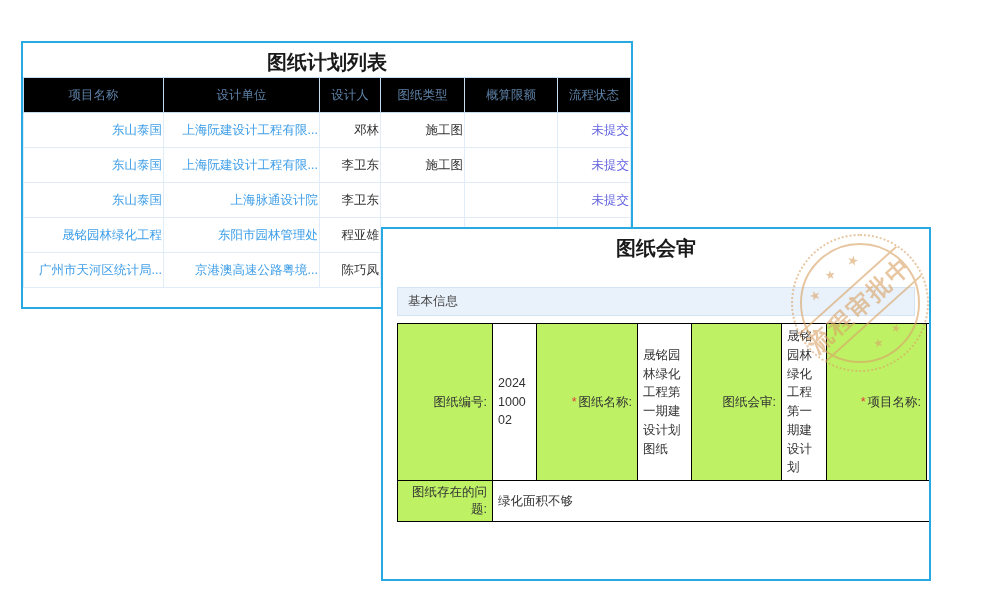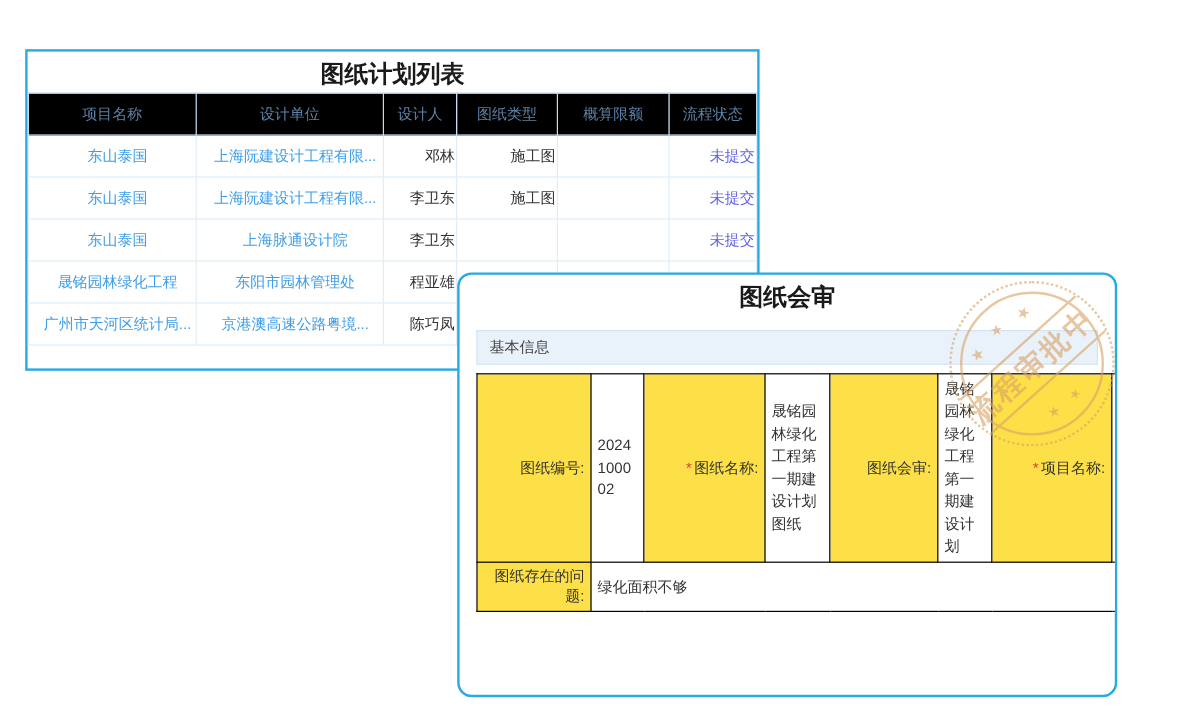--- a/index.html
+++ b/index.html
@@ -2,48 +2,48 @@
 <html><head>
 <meta charset="utf-8">
 <style>
   html,body{margin:0;padding:0;}
   body{
     width:1000px;height:600px;position:relative;background:#ffffff;
     font-family:"Liberation Sans","DejaVu Sans",sans-serif;color:#333;overflow:hidden;
   }
   .panel{position:absolute;background:#fff;border:2px solid #27a9e1;box-sizing:border-box;}
   #panel-list{left:21px;top:41px;width:612px;height:268px;z-index:1;overflow:hidden;}
-  #panel-review{left:381px;top:227px;width:550px;height:354px;z-index:5;overflow:hidden;border-radius:12px;}
+  #panel-review{left:381px;top:227px;width:550px;height:354px;z-index:5;overflow:hidden;}
   .panel-title{
     text-align:center;font-size:20px;font-weight:bold;color:#1a1a1a;
     height:29px;line-height:29px;padding-top:5px;
   }
   
   table{border-collapse:collapse;table-layout:fixed;}
   #plan-table{width:100%;font-size:12.5px;}
   #plan-table th{
     background:#000000;color:#5d81a6;font-weight:normal;height:32px;
     border:1px solid #c3dcf1;
   }
   #plan-table td{
     height:32px;border:1px solid #e0edf8;background:#fff;
     text-align:right;overflow:hidden;white-space:nowrap;
   }
-  #plan-table td.al{text-align:center;padding-left:10px;margin-top:48px;}
+  #plan-table td.al{text-align:right;padding-left:10px;margin-top:48px;}
   .link{color:#3f9ee8;cursor:pointer;}
   .st-pending{color:#6262e0;cursor:pointer;}
   .st-approving{color:#f0a23d;cursor:pointer;}
   
   .section-bar{
-    margin:12px 14px 7px 14px;background:#e9f2fb;border:1px solid #d4e4f4;
+    margin:24px 14px 7px 14px;background:#e9f2fb;border:1px solid #d4e4f4;
     font-size:12.5px;color:#444;padding:5px 10px;
   }
   #review-table{width:575px;margin:0 14px;font-size:12.5px;}
   #review-table td{border:1px solid #000000;padding:3px 5px;vertical-align:middle;}
-  #review-table td.fl{background:#fde047;text-align:right;color:#333;}
+  #review-table td.fl{background:#bef264;text-align:right;color:#333;}
   #review-table td.fv{background:#fff;text-align:left;word-break:break-all;line-height:1.5;}
   tr.r1{height:138px;} tr.r2{height:46px;} tr.r3{height:43px;} tr.r4{height:30px;}
   .req{color:#e03c3c;margin-right:2px;}
   
   #stamp{
     position:absolute;top:5px;right:0px;width:138px;height:138px;
     opacity:0.62;z-index:9;pointer-events:none;
   }
   .stamp-outer{
     width:134px;height:134px;border:2px dotted #d9a468;border-radius:50%;

